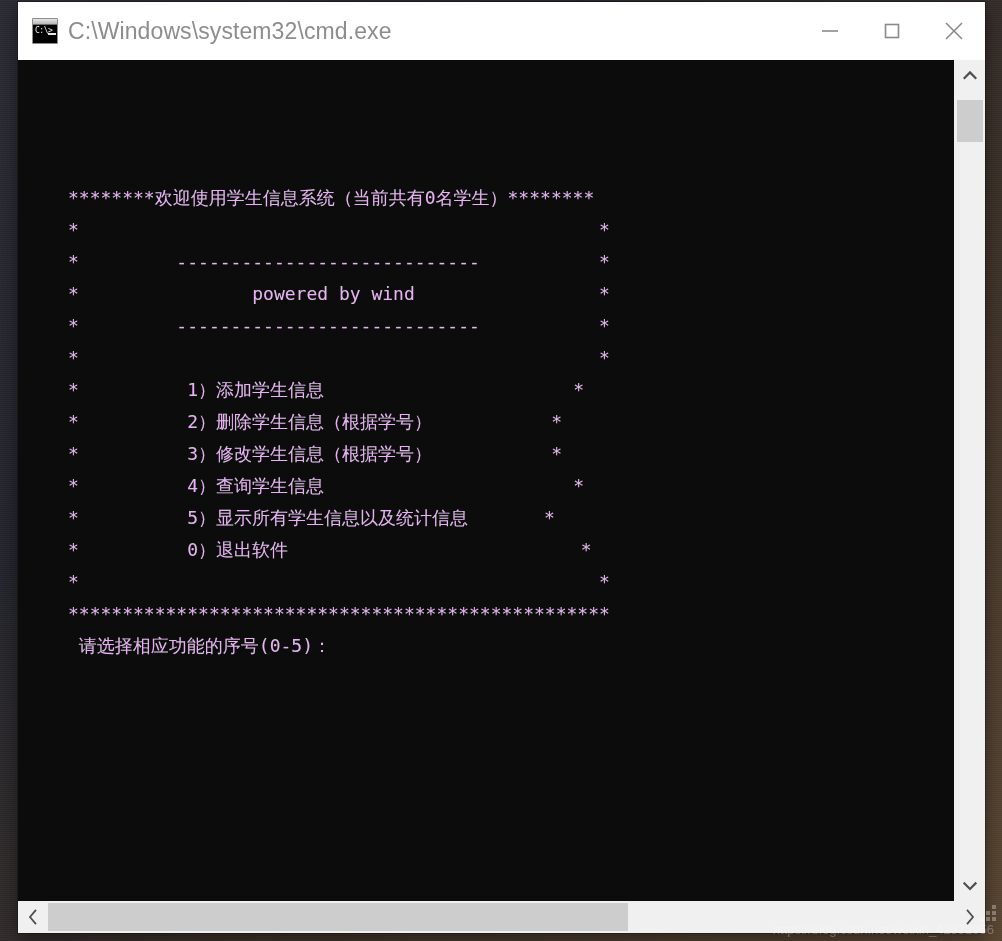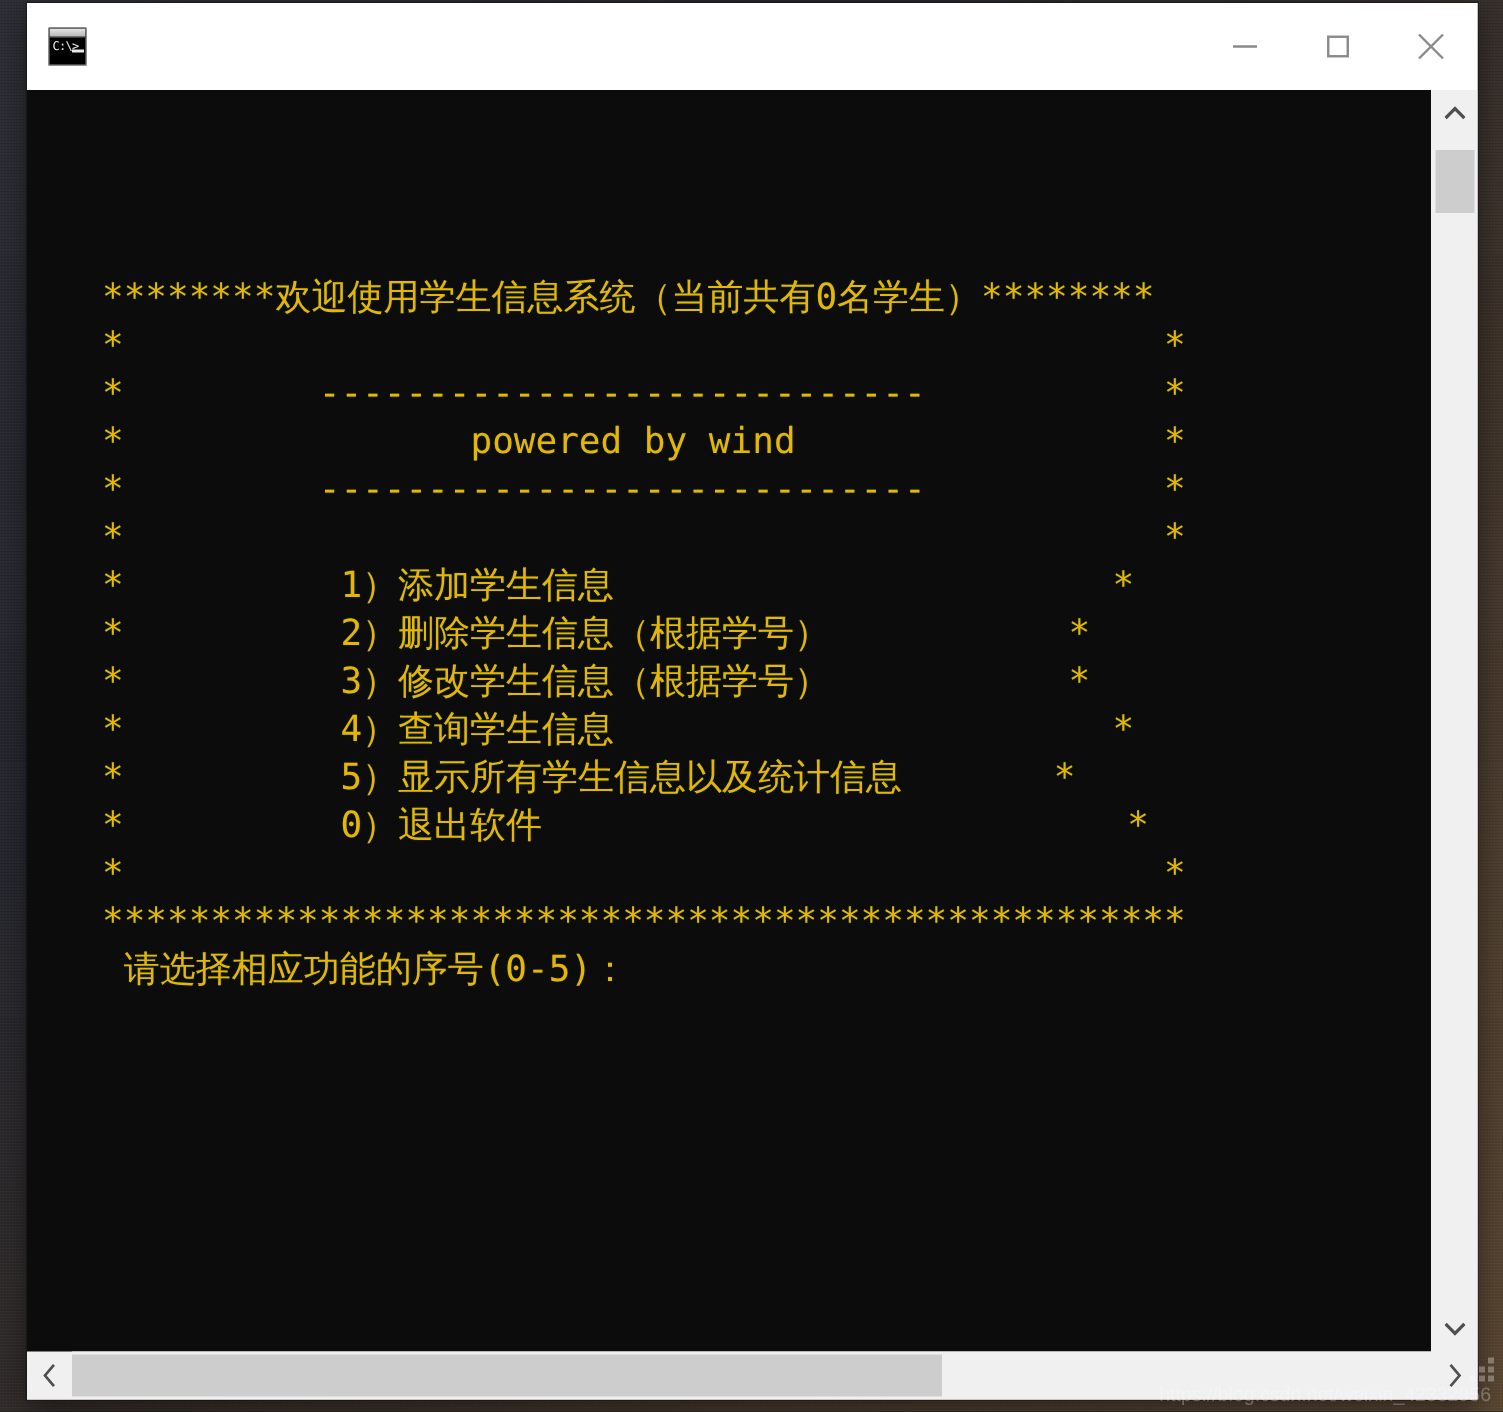--- a/index.html
+++ b/index.html
@@ -131,23 +131,23 @@
   #console {
     flex: 1 1 auto;
     background: #0c0c0c;
     position: relative;
     overflow: hidden;
   }
   #console-text {
     position: absolute;
     left: 50px;
     top: 122px;
-    color: #eab308;
+    color: #f0abfc;
     font-family: "DejaVu Sans Mono", "Liberation Mono", monospace;
-    font-size: 24px;
+    font-size: 18px;
     line-height: 32px;
     white-space: pre;
     letter-spacing: 0px;
     text-shadow: 0 0 1px rgba(17,157,17,.5);
   }
 
   
   #vscroll {
     width: 30px;
     background: #f0f0f0;
@@ -244,20 +244,21 @@
 <div id="desktop"></div>
 
 <div id="cmd-window">
 
   <div id="title-bar">
     <div id="title-icon">
       <div class="bar"></div>
       <div class="prompt">C:\&gt;</div>
       <div class="cursor"></div>
     </div>
+    <div id="title-text">C:\Windows\system32\cmd.exe</div>
 
     <div id="window-controls">
       <div class="win-btn">
         <svg width="24" height="24" viewBox="0 0 24 24">
           <line x1="4" y1="12" x2="20" y2="12" stroke="#8a8a8a" stroke-width="1.6"></line>
         </svg>
       </div>
       <div class="win-btn">
         <svg width="24" height="24" viewBox="0 0 24 24">
           <rect x="5.5" y="5.5" width="13" height="13" fill="none" stroke="#8a8a8a" stroke-width="1.6"></rect>

